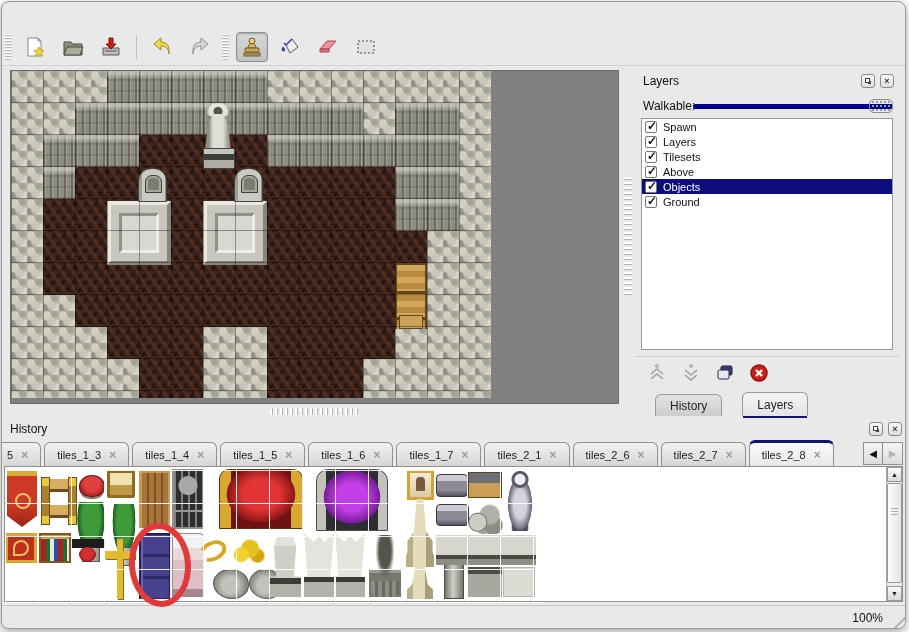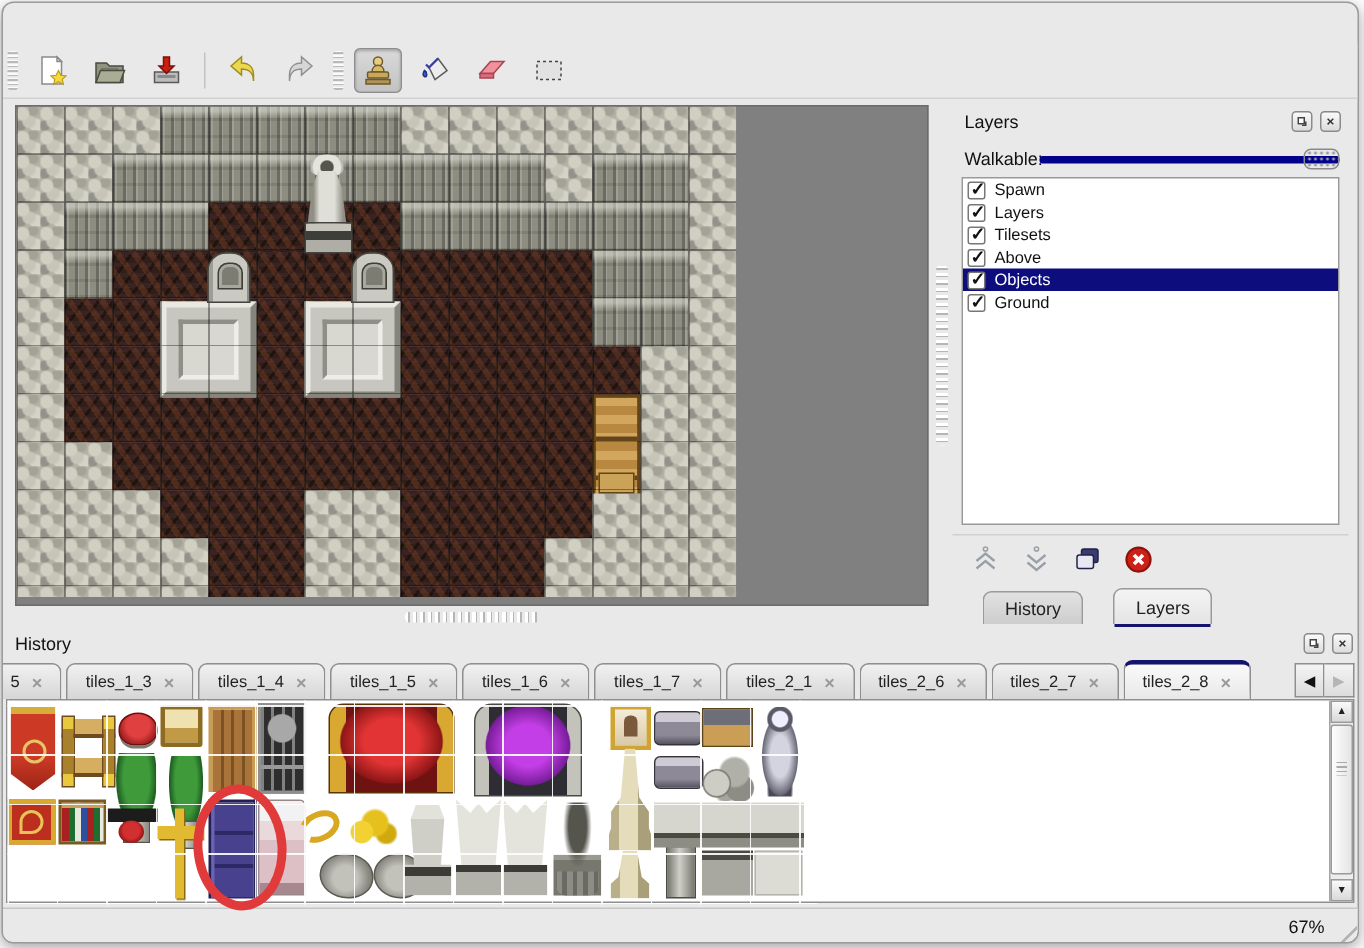--- a/index.html
+++ b/index.html
@@ -600,18 +600,18 @@
         <div class="ts ts-angel" style="left: 299px; top: 66px; width: 30px; height: 64px;"></div>
         <div class="ts ts-angel" style="left: 330px; top: 66px; width: 30px; height: 64px;"></div>
         <div class="ts ts-gargoyle" style="left: 364px; top: 68px; width: 32px; height: 62px;"></div>
         <div class="ts ts-obelisk-sm" style="left: 402px; top: 100px; width: 26px; height: 32px;"></div>
         <div class="ts ts-pillar" style="left: 439px; top: 97px; width: 20px; height: 35px;"></div>
         <div class="ts ts-ledge" style="left: 431px; top: 68px; width: 100px; height: 30px;"></div>
         <div class="ts ts-block-dark" style="left: 463px; top: 100px; width: 34px; height: 30px;"></div>
         <div class="ts ts-block-light" style="left: 498px; top: 100px; width: 32px; height: 30px;"></div>
       </div>
     <div id="statusbar">
-      <span id="zoom-level">67%</span>
+      <span id="zoom-level">100%</span>
       <span id="resize-grip"></span>
     </div>
   </div>
 
 </div>
 
 </body></html>

